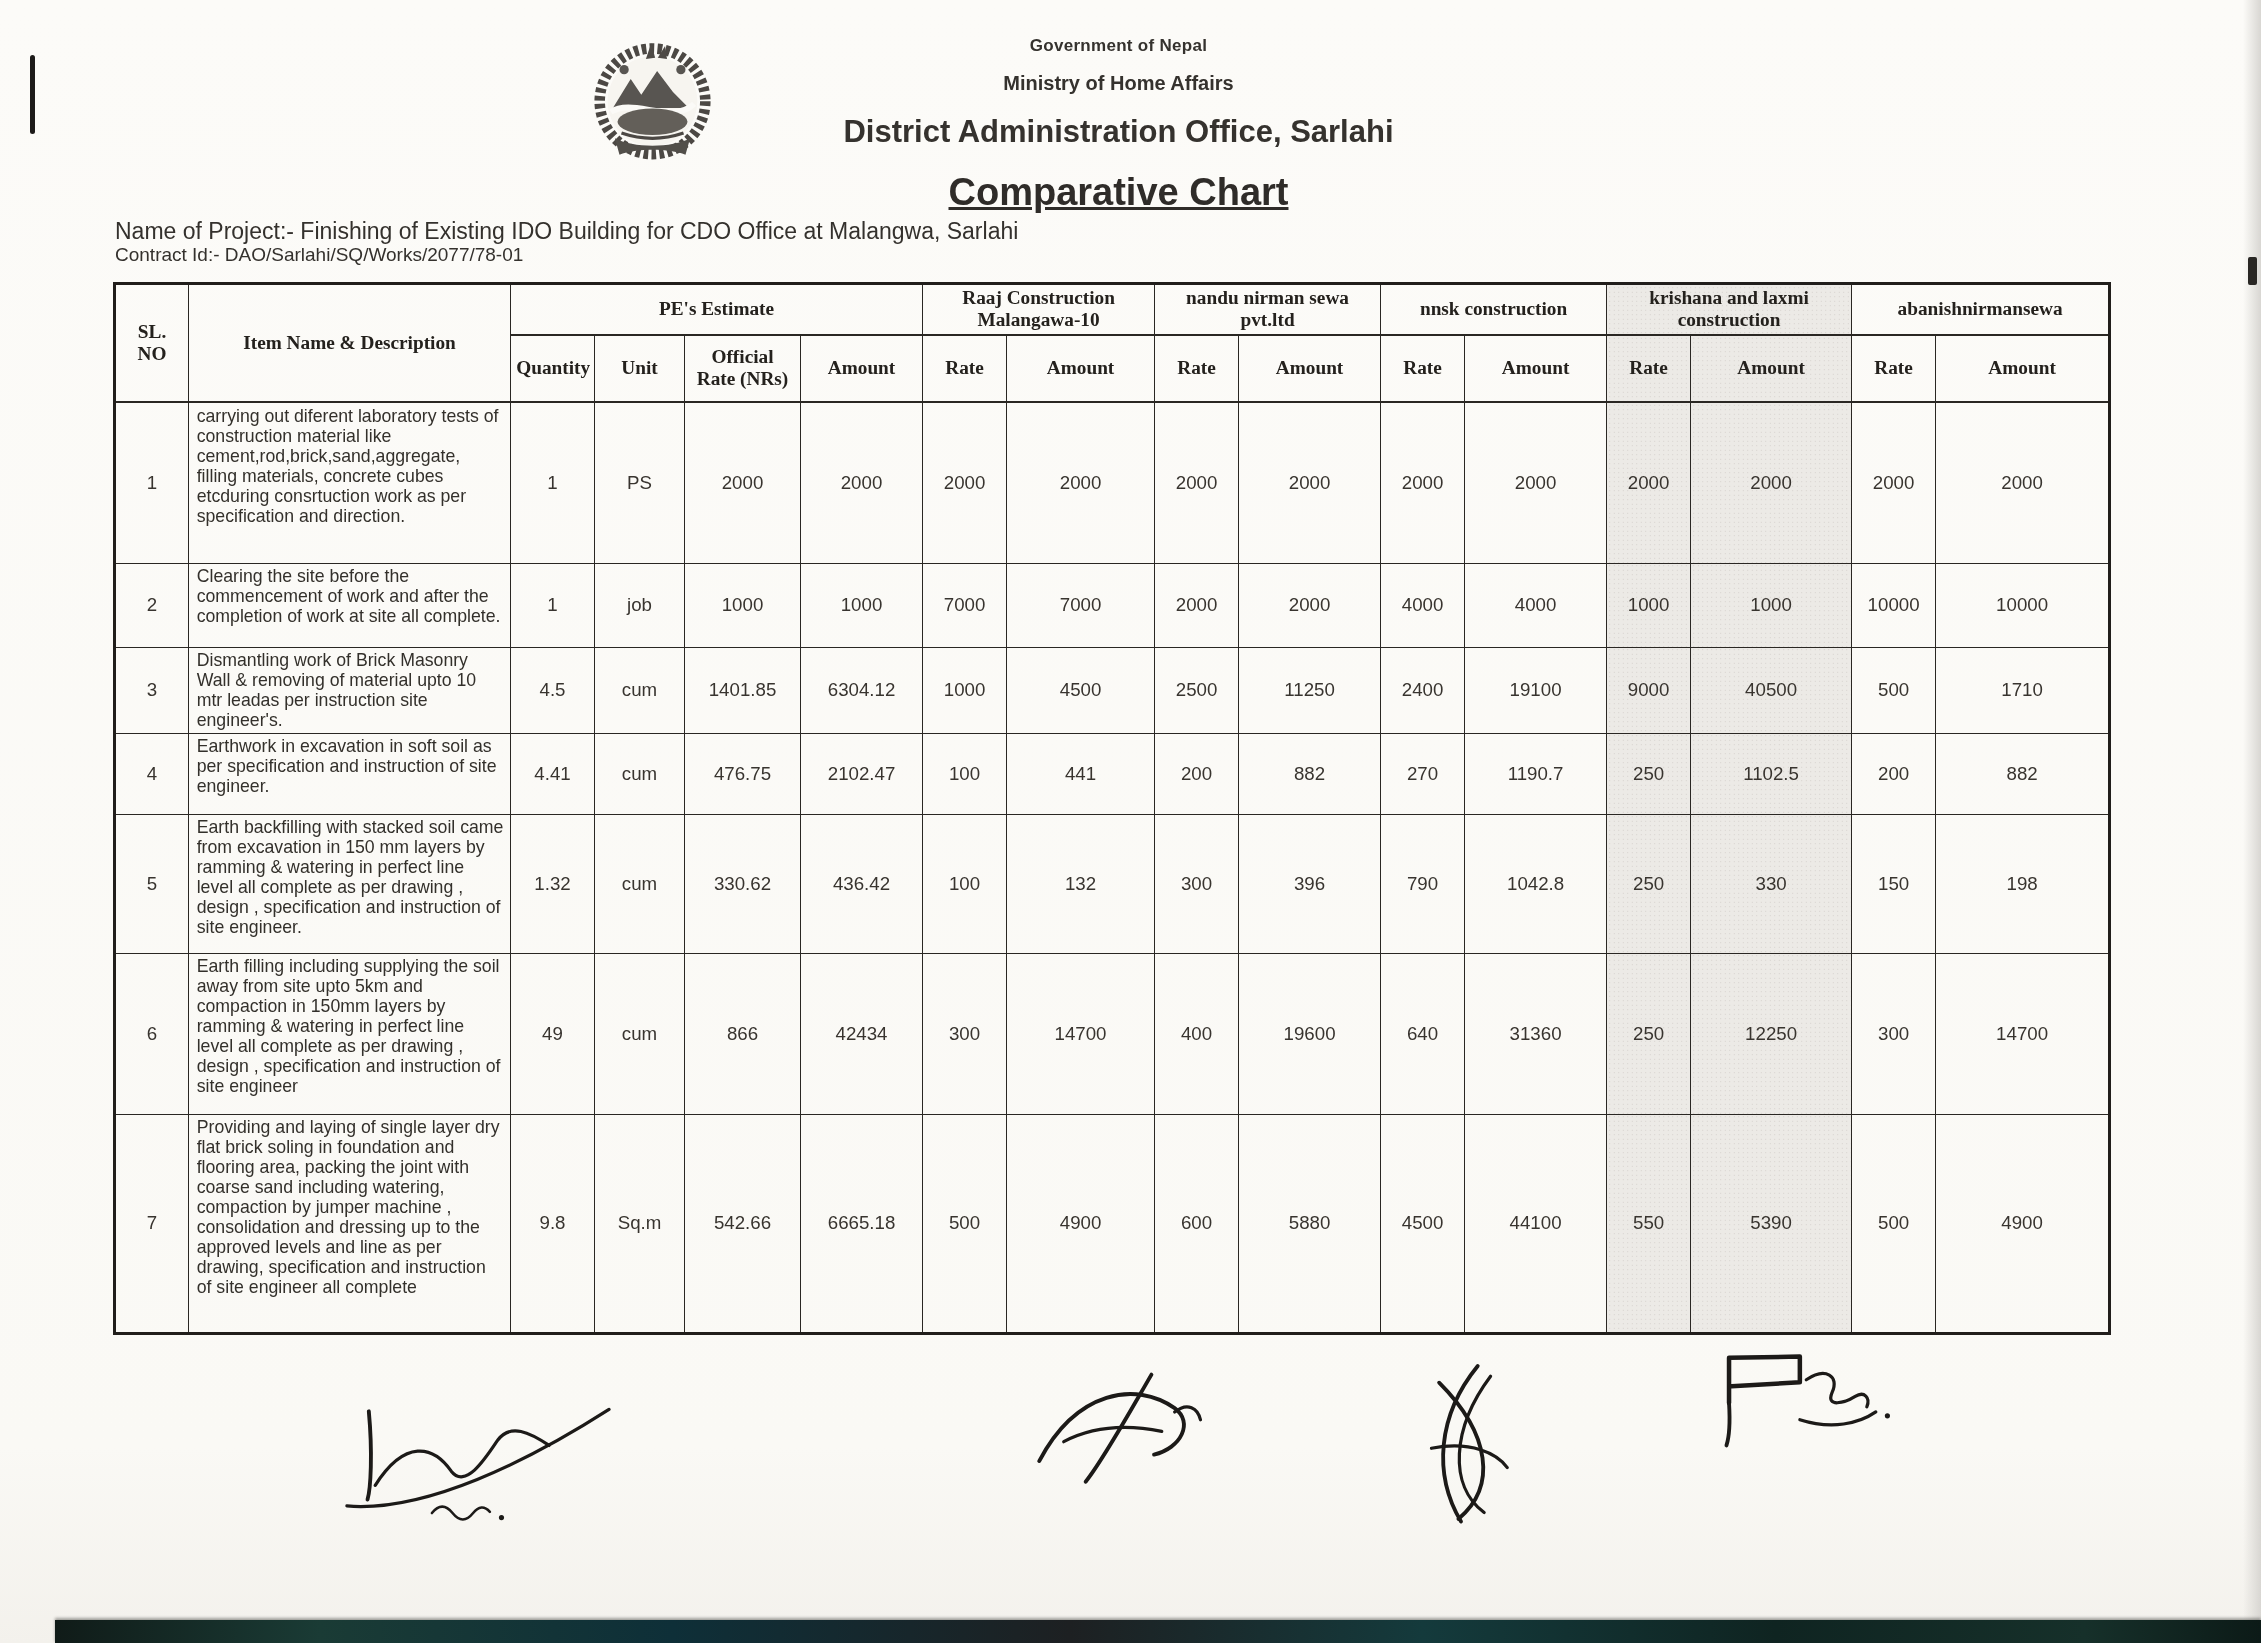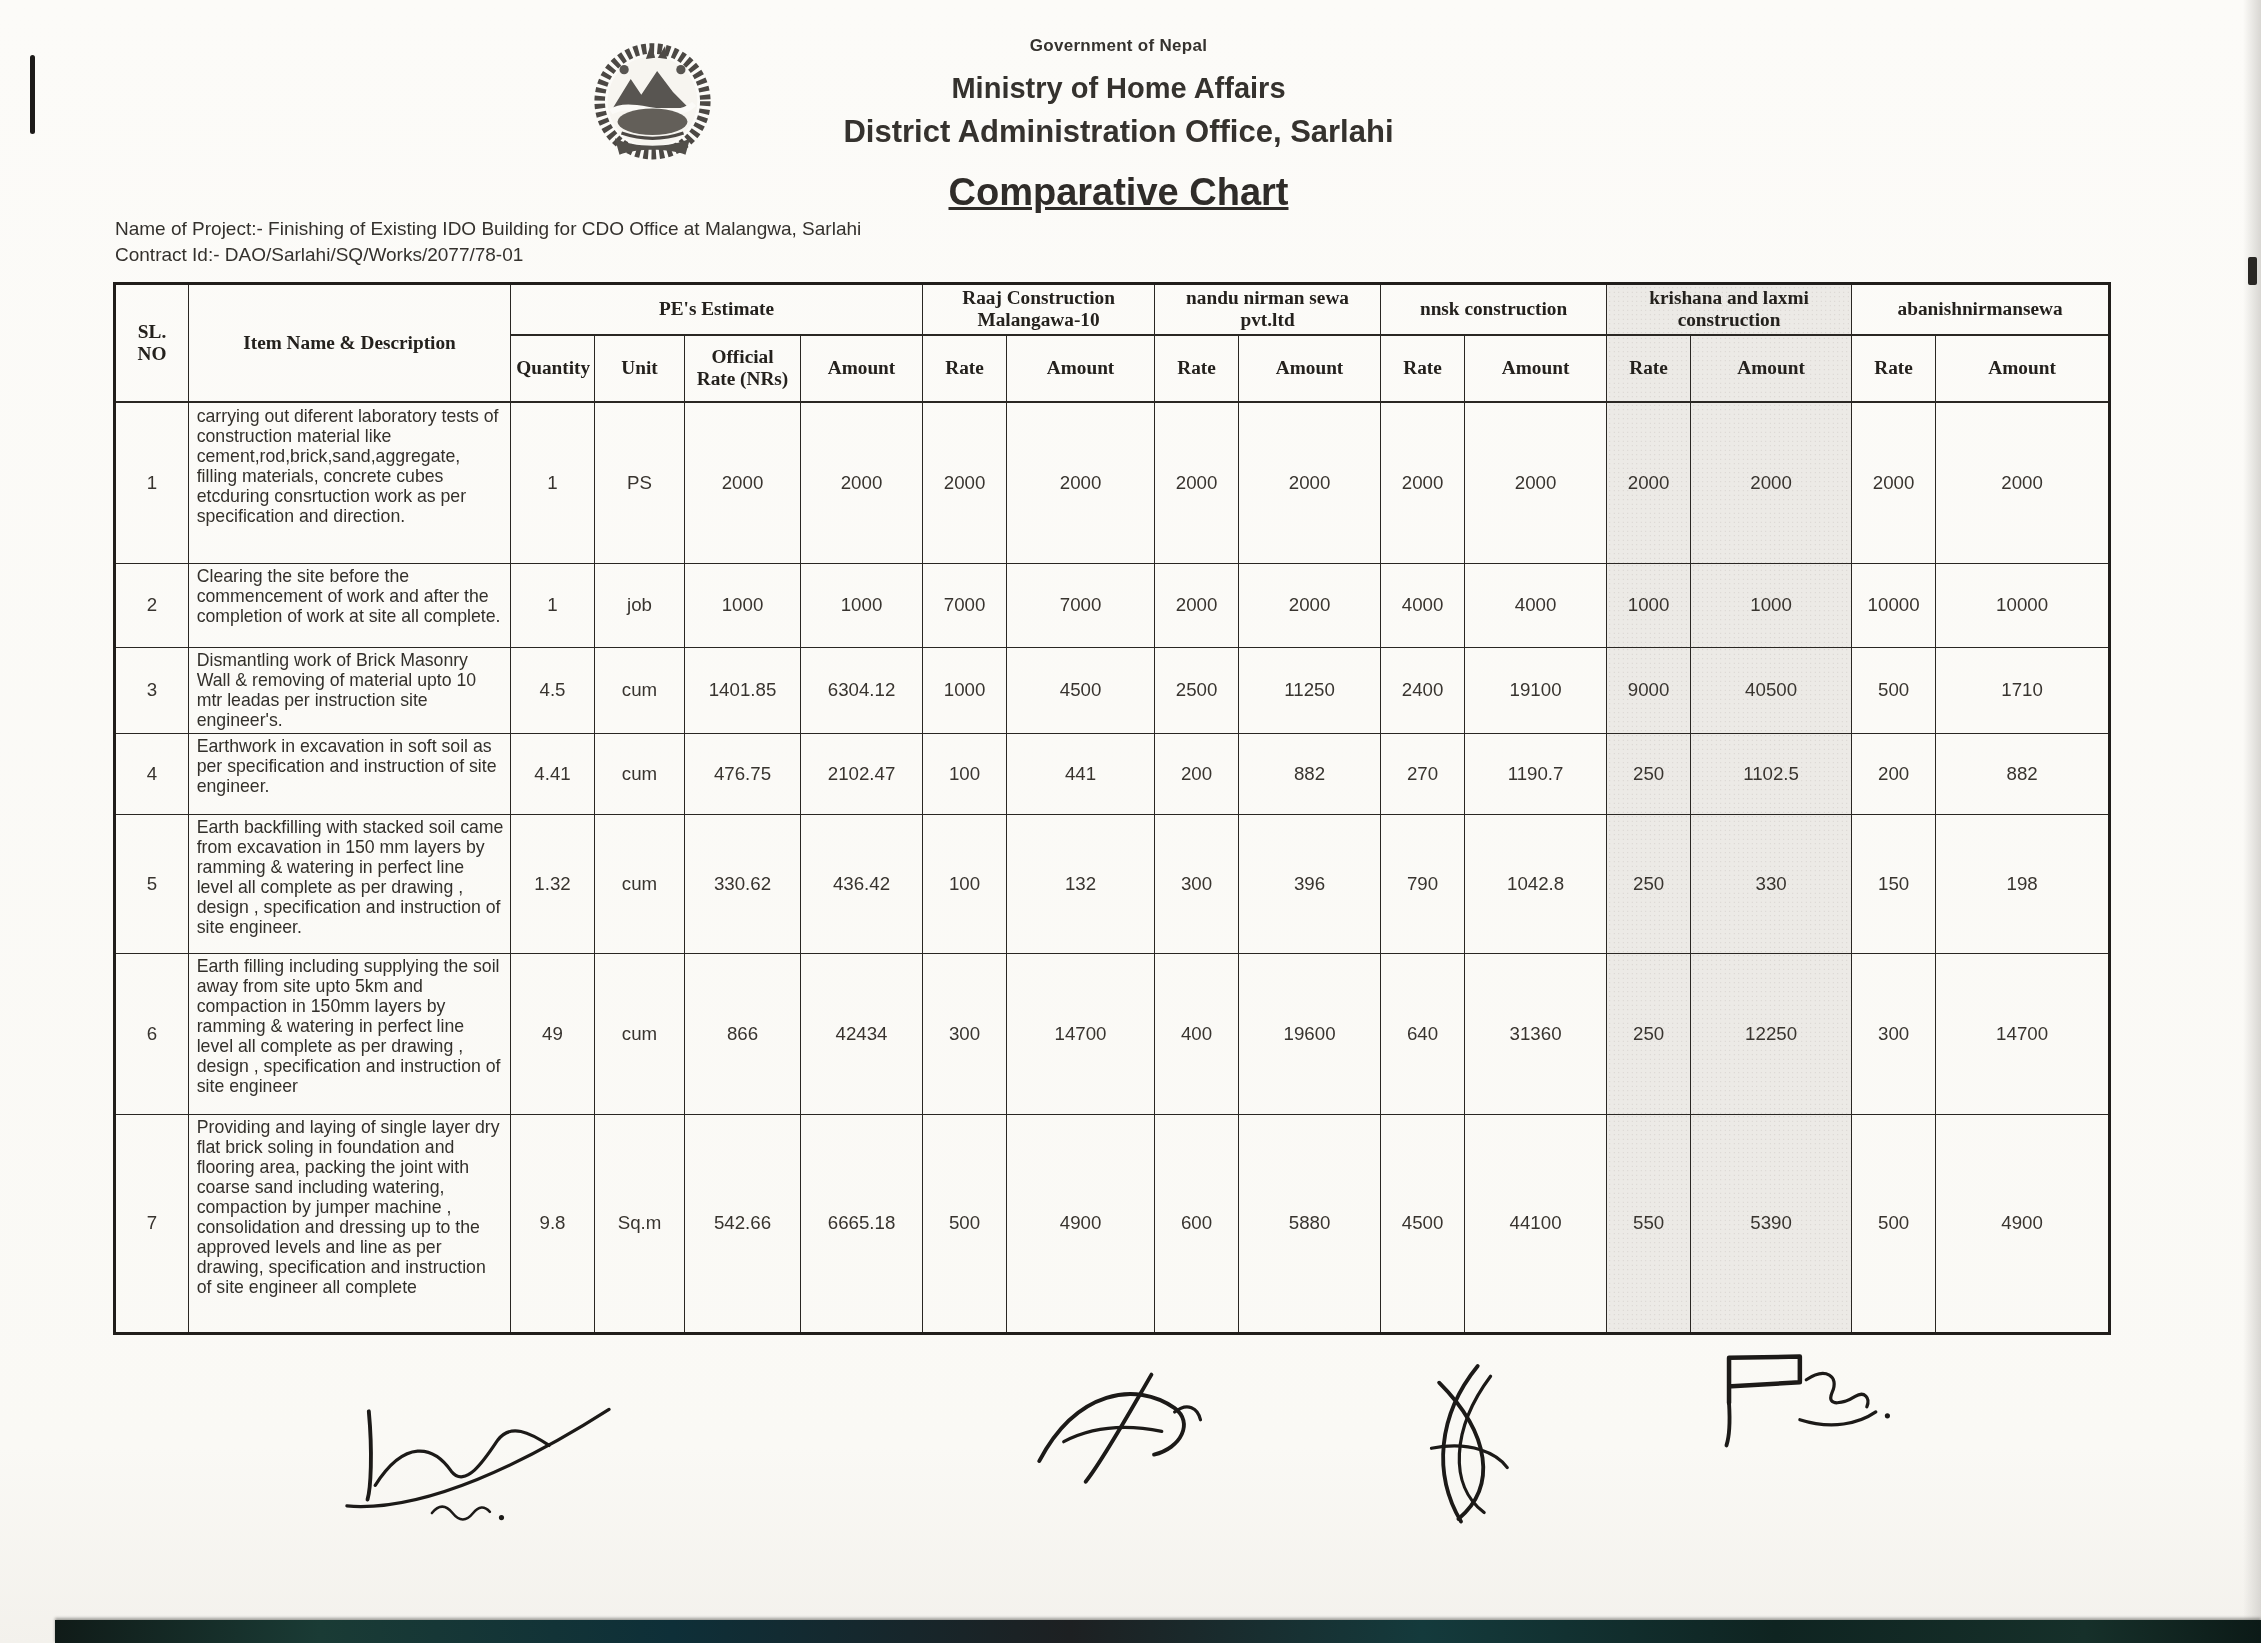--- a/index.html
+++ b/index.html
@@ -10,25 +10,25 @@
     color:#2e2b28;
     overflow:hidden;
     position:relative;
   }
   #page{position:absolute;inset:0;}
 
   
   .hdr-center{position:absolute;left:0;top:0;width:2237px;text-align:center;}
   .hdr-line{font-weight:bold;color:#35322e;}
   #gov-line{position:absolute;top:36px;width:100%;font-size:17px;letter-spacing:0.3px;}
-  #ministry-line{position:absolute;top:72px;width:100%;font-size:29px;}
+  #ministry-line{position:absolute;top:72px;width:100%;font-size:20px;}
   #office-line{position:absolute;top:114px;width:100%;font-size:31px;}
   #doc-title{position:absolute;top:171px;width:100%;font-size:38px;font-weight:bold;color:#2f2c29;text-decoration:underline;}
 
-  #project-line{position:absolute;left:115px;top:218px;font-size:19px;color:#34312d;text-align:center;}
+  #project-line{position:absolute;left:115px;top:218px;font-size:23px;color:#34312d;text-align:center;}
   #contract-line{position:absolute;left:115px;top:244px;font-size:19px;color:#34312d;}
 
   
   #emblem{position:absolute;left:583px;top:34px;width:139px;height:132px;filter:blur(0.4px) contrast(1.05);}
 
   
   #cmp-table{
     position:absolute;left:113px;top:282px;
     border-collapse:collapse;table-layout:fixed;
     width:1995px;

